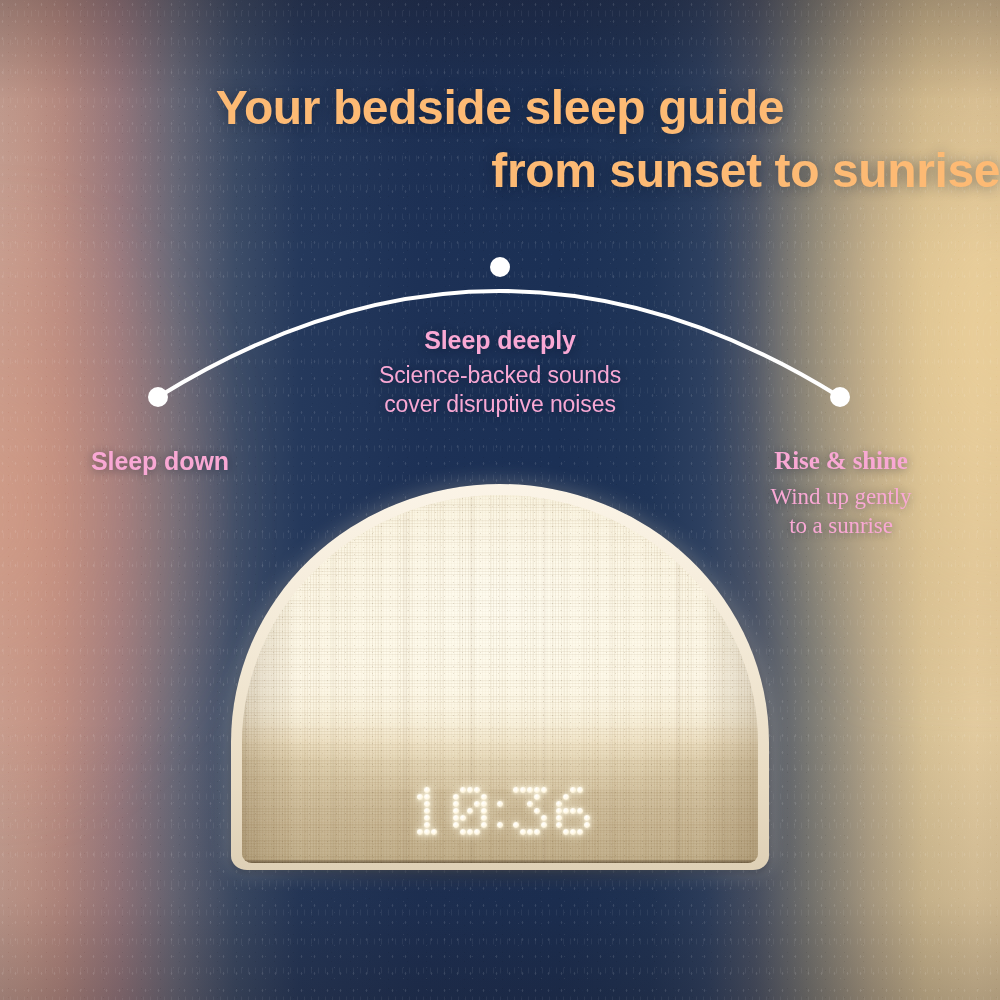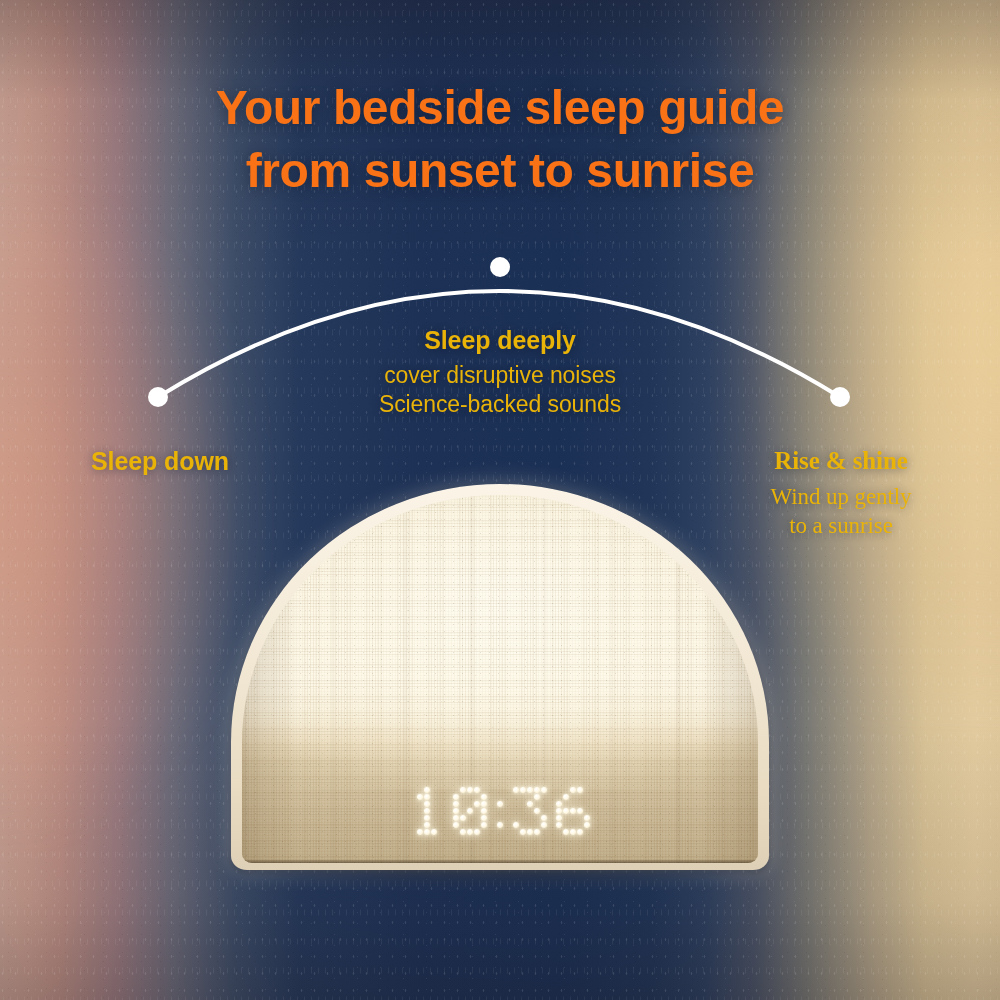--- a/index.html
+++ b/index.html
@@ -89,35 +89,35 @@
       radial-gradient(rgba(0,0,0,.5) .6px, rgba(0,0,0,0) 1px),
       radial-gradient(rgba(255,255,255,.4) .5px, rgba(255,255,255,0) .9px);
     background-size:19px 9px, 31px 23px;
     background-position:3px 7px, 13px 17px;
   }
 
   
   .headline {
     position:absolute; left:0; right:0; top:76px;
     text-align:center;
-    color:#f97316;
+    color:#fdba74;
     font-size:48px;
     font-weight:700;
     line-height:63px;
     letter-spacing:-.4px;
     text-shadow:0 1px 14px rgba(10,18,38,.42);
     z-index:7;
   }
-  .headline .l2 { display:block; }
+  .headline .l2 { display:block;text-align:right; }
 
   
   #arc { position:absolute; left:0; top:0; z-index:6; }
 
   
-  .step { position:absolute; z-index:7; color:#eab308; text-align:center; }
+  .step { position:absolute; z-index:7; color:#f9a8d4; text-align:center; }
   .step .title {
     font-size:25px; font-weight:700; letter-spacing:-.1px;
     line-height:30px; margin-bottom:6px;
     text-shadow:0 1px 10px rgba(12,20,40,.45);
   }
   .step .desc {
     font-size:23px; font-weight:400; line-height:29px;
     letter-spacing:-.1px;
     text-shadow:0 1px 10px rgba(12,20,40,.45);
   }
@@ -286,22 +286,22 @@
     <circle cx="840" cy="397" r="10" fill="#ffffff"></circle>
   </svg>
 
   <div class="step" id="step-wind">
     <div class="title">Sleep down</div>
   </div>
 
   <div class="step" id="step-sleep">
     <div class="title">Sleep deeply</div>
     <div class="desc">
+      <div>Science-backed sounds</div>
       <div>cover disruptive noises</div>
-      <div>Science-backed sounds</div>
     </div>
   </div>
 
   <div class="step" id="step-rise">
     <div class="title">Rise &amp; shine</div>
     <div class="desc">
       <div>Wind up gently</div>
       <div>to a sunrise</div>
     </div>
   </div>

